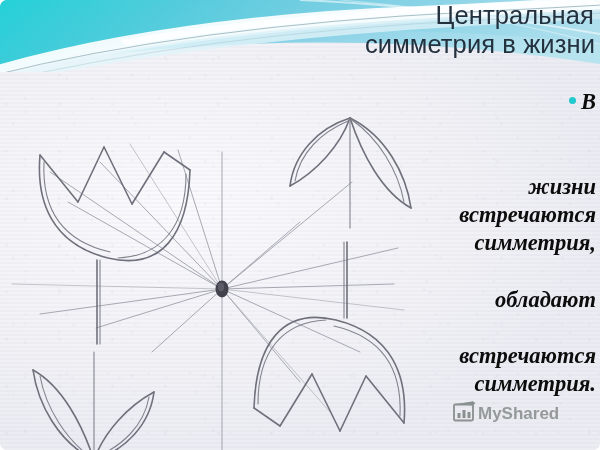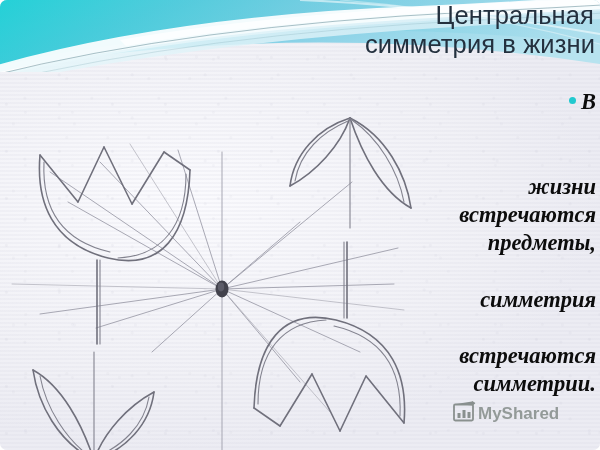--- a/index.html
+++ b/index.html
@@ -280,26 +280,26 @@
       </g>
     </svg>
   </div>
 
   <div class="body-text">
     <span class="bullet-dot"></span><span>В</span><br>
     <br>
     <br>
     <span>жизни</span><br>
     <span>встречаются</span><br>
-    <span>предметы,</span><br>
+    <span>симметрия,</span><br>
     <br>
-    <span>симметрия</span><br>
+    <span>обладают</span><br>
     <br>
     <span>встречаются</span><br>
-    <span>симметрии.</span>
+    <span>симметрия.</span>
   </div>
 
   <div class="watermark">
     <svg width="128" height="30" viewBox="0 0 128 30" xmlns="http://www.w3.org/2000/svg">
       <g>
 
         <rect x="2" y="4.5" width="19" height="16" rx="1.2" fill="none" stroke="#4f5a53" stroke-width="1.8"></rect>
 
         <rect x="5.5" y="13" width="3" height="5" fill="#4f5a53"></rect>
         <rect x="10.5" y="10" width="3" height="8" fill="#4f5a53"></rect>

